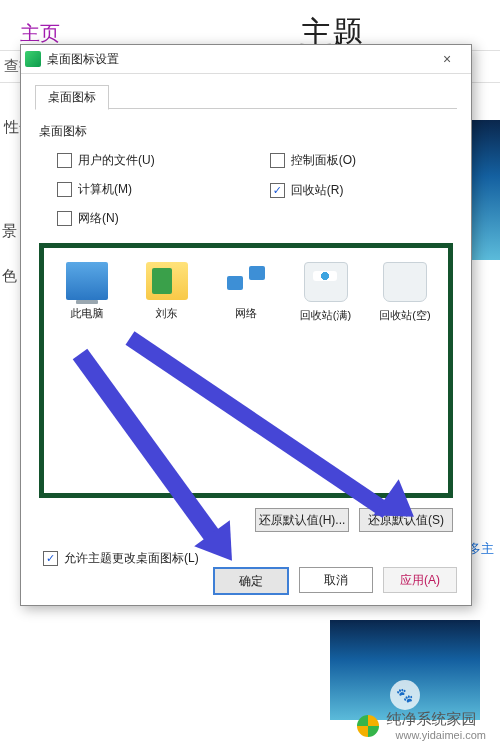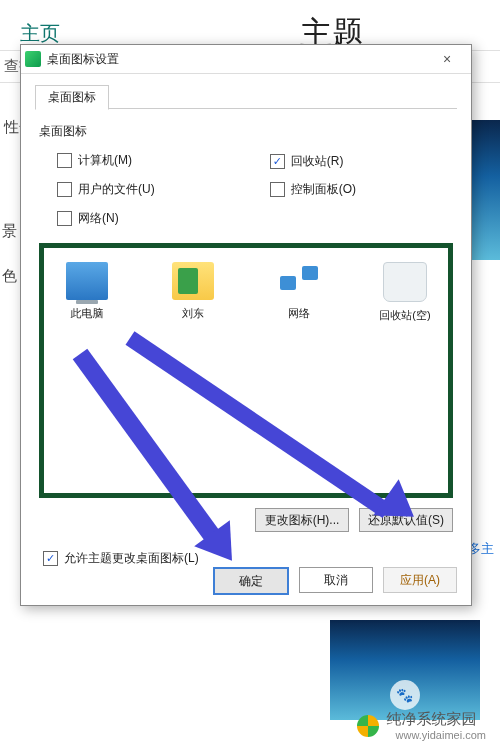--- a/index.html
+++ b/index.html
@@ -1,17 +1,17 @@
 <!DOCTYPE html>
 <html><head>
 <meta charset="utf-8">
 <style>
   html,body{margin:0;padding:0;font-family:"Microsoft YaHei","Segoe UI",sans-serif;font-size:12px;color:#222;background:#fff;width:500px;height:747px;overflow:hidden}
   .bg{position:absolute;inset:0;background:#fff}
-  .bg-title{position:absolute;left:20px;top:20px;font-size:20px;color:#0f766e}
+  .bg-title{position:absolute;left:20px;top:20px;font-size:20px;color:#a21caf}
   .bg-big-title{position:absolute;left:300px;top:12px;font-size:32px;color:#222}
   .bg-search{position:absolute;left:0;top:50px;font-size:15px;color:#555;border-top:1px solid #e0e0e0;border-bottom:1px solid #e0e0e0;width:100%;padding:6px 4px;box-sizing:border-box}
   .bg-sidelabel{position:absolute;left:0;font-size:15px;color:#444;padding:2px}
   .bg-thumb{position:absolute;background:linear-gradient(180deg,#0a274d 0%,#1460a0 40%,#5bbbda 100%)}
   .bg-thumb.small{left:330px;top:620px;width:150px;height:100px}
   .bg-thumb.side{left:462px;top:120px;width:38px;height:140px}
   .dialog{position:absolute;left:20px;top:44px;width:450px;height:560px;background:#fff;border:1px solid #888;box-shadow:3px 3px 12px rgba(0,0,0,.3)}
   .titlebar{display:flex;align-items:center;height:28px;border-bottom:1px solid #ddd;padding:0 4px}
   .titlebar .ticon{width:16px;height:16px;background:linear-gradient(135deg,#3bd16f,#0d9b4d);border-radius:2px;margin-right:6px}
   .titlebar .ttl{flex:1;font-size:12px}
@@ -29,21 +29,21 @@
   .iconrow{display:flex;gap:8px;justify-content:space-between}
   .ic{width:70px;text-align:center}
   .ic .g{width:42px;height:38px;margin:0 auto 6px auto;border-radius:3px;position:relative}
   .ic .lbl{font-size:11px}
   .btnrow{display:flex;justify-content:flex-end;gap:10px;margin:10px 4px 0 4px}
   .btn{min-width:92px;height:22px;border:1px solid #999;background:#eaeaea;font-size:12px;cursor:pointer;display:inline-flex;align-items:center;justify-content:center}
   .allow{margin:18px 8px 0 8px}
   .footer{position:absolute;left:0;right:0;bottom:10px;display:flex;justify-content:flex-end;gap:10px;padding:0 14px}
   .fbtn{width:72px;height:24px;border:1px solid #999;display:flex;align-items:center;justify-content:center;font-size:12px;cursor:pointer}
   .fbtn.primary{background:#e5e5e5;border:2px solid #3e7fd6}
-  .fbtn.disabled{color:#a16207;border-color:#c8c8c8;background:#f4f4f4}
+  .fbtn.disabled{color:#be185d;border-color:#c8c8c8;background:#f4f4f4}
   
   .g.pc{background:linear-gradient(#5aa8e6,#2a77c4);border-radius:2px}
   .g.pc::after{content:"";position:absolute;left:10px;right:10px;bottom:-4px;height:4px;background:#9aa7b0;border-radius:1px}
   .g.folder{background:linear-gradient(#ffe27a,#f8c948);border-radius:3px}
   .g.folder::before{content:"";position:absolute;left:6px;top:6px;width:20px;height:26px;background:#3aa04a;border-radius:2px}
   .g.net{background:transparent}
   .g.net::before{content:"";position:absolute;left:2px;top:14px;width:16px;height:14px;background:#3d8fd6;border-radius:2px}
   .g.net::after{content:"";position:absolute;right:2px;top:4px;width:16px;height:14px;background:#3d8fd6;border-radius:2px}
   .g.binf,.g.bine{background:#eef2f4;border:1px solid #c9d2d8;border-radius:4px 4px 7px 7px}
   .g.binf::after{content:"";position:absolute;left:8px;top:8px;width:24px;height:10px;background:radial-gradient(circle,#3da4e0 30%,#fff 31%);border-radius:3px}
@@ -88,41 +88,41 @@
 
     <div class="group-title">桌面图标</div>
 
     <div class="opts">
       <table>
         <tbody>
             <tr>
           <td>
             <label class="cb">
               <span class="box"></span>
+              <span>用户的文件(U)</span>
+            </label>
+          </td>
+          <td>
+            <label class="cb">
+              <span class="box"></span>
+              <span>控制面板(O)</span>
+            </label>
+          </td>
+        </tr>
+        <tr>
+          <td>
+            <label class="cb">
+              <span class="box"></span>
               <span>计算机(M)</span>
             </label>
           </td>
           <td>
             <label class="cb">
               <span class="box">✓</span>
               <span>回收站(R)</span>
-            </label>
-          </td>
-        </tr>
-        <tr>
-          <td>
-            <label class="cb">
-              <span class="box"></span>
-              <span>用户的文件(U)</span>
-            </label>
-          </td>
-          <td>
-            <label class="cb">
-              <span class="box"></span>
-              <span>控制面板(O)</span>
             </label>
           </td>
         </tr>
         <tr>
           <td colspan="2">
             <label class="cb">
               <span class="box"></span>
               <span>网络(N)</span>
             </label>
           </td>
@@ -139,28 +139,32 @@
         </div>
         <div class="ic">
           <div class="g folder"></div>
           <div class="lbl">刘东</div>
         </div>
         <div class="ic">
           <div class="g net"></div>
           <div class="lbl">网络</div>
         </div>
         <div class="ic">
+          <div class="g binf"></div>
+          <div class="lbl">回收站(满)</div>
+        </div>
+        <div class="ic">
           <div class="g bine"></div>
           <div class="lbl">回收站(空)</div>
         </div>
       </div>
     </div>
 
     <div class="btnrow">
-      <span class="btn">更改图标(H)...</span>
+      <span class="btn">还原默认值(H)...</span>
       <span class="btn">还原默认值(S)</span>
     </div>
 
     <div class="allow">
       <label class="cb">
         <span class="box">✓</span>
         <span>允许主题更改桌面图标(L)</span>
       </label>
     </div>
   </div>

